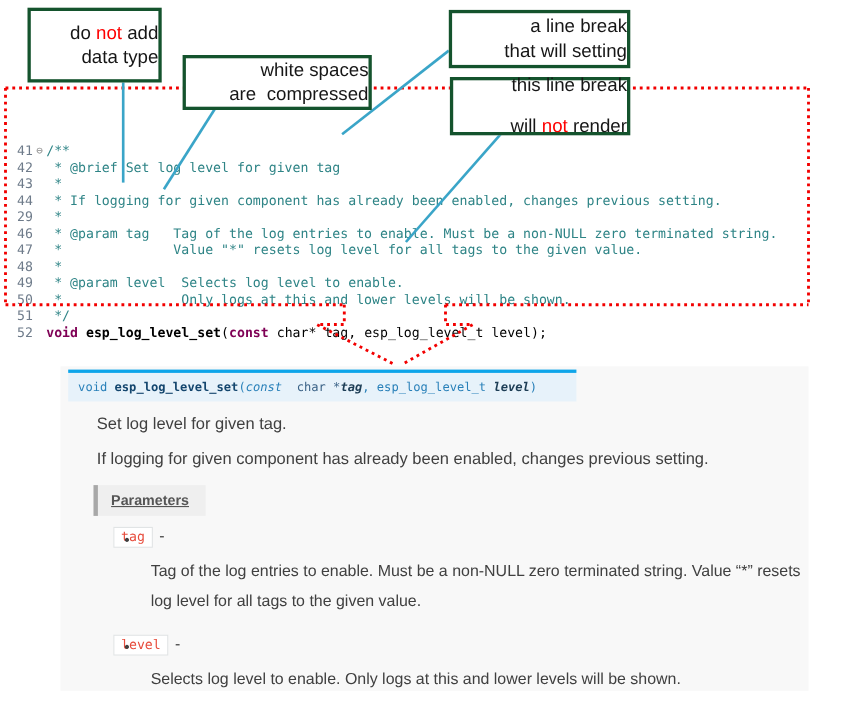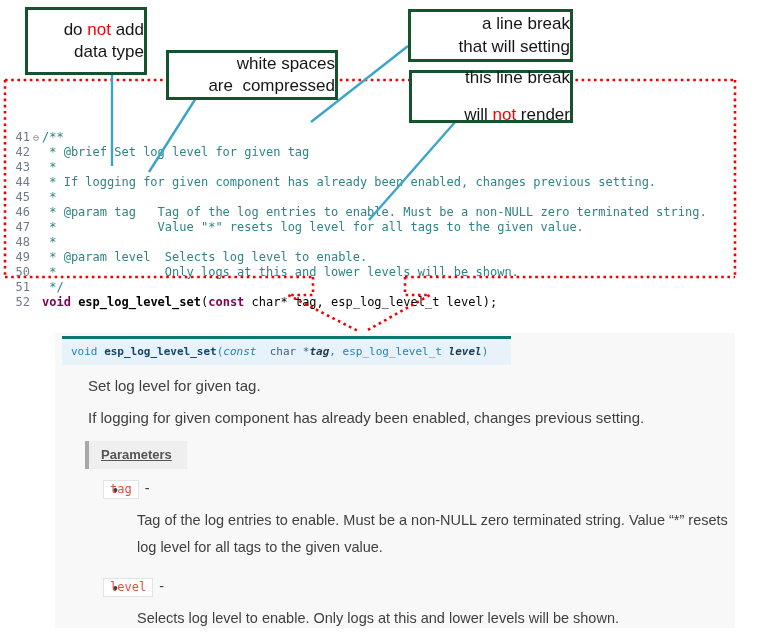--- a/index.html
+++ b/index.html
@@ -25,22 +25,22 @@
   .code-row{display:flex;height:15px;white-space:pre;}
   .lnum{width:22px;text-align:right;color:#6e7b8a;flex:0 0 22px;}
   .gutter{width:12px;flex:0 0 12px;text-align:center;color:#8a8a8a;font-size:10px;line-height:15px;}
   .codetext{color:#000;}
   .cmt{color:#2e8486;}
   .kw{color:#7f0055;font-weight:bold;}
   .fn{color:#000;font-weight:bold;}
 
   
   #docpanel{position:absolute;left:55px;top:333px;width:680px;height:295px;background:#f8f8f8;z-index:2;}
-  #sig{position:absolute;left:7px;top:3px;width:432px;background:#e7f2fa;border-top:3px solid #0f766e;
-       padding:6px 8px 7px 9px;font-family:"DejaVu Sans Mono",monospace;font-size:11px;white-space:pre;}
+  #sig{position:absolute;left:7px;top:3px;width:432px;background:#e7f2fa;border-top:3px solid #0ea5e9;
+       padding:6px 21px 7px 9px;font-family:"DejaVu Sans Mono",monospace;font-size:11px;white-space:pre;}
   .s-kw{color:#2980b9;}
   .s-name{color:#14466e;font-weight:bold;}
   .s-kwi{color:#2980b9;font-style:italic;}
   .s-type{color:#3b6286;}
   .s-param{color:#1d3d55;font-style:italic;font-weight:bold;}
   .docp{position:absolute;left:33px;color:#404040;font-size:15px;line-height:1.5;}
   #brief{top:42px;}
   #detail{top:74px;}
   #paramshead{position:absolute;left:30px;top:108px;background:#efefef;border-left:4px solid #a8a8a8;
       color:#555555;font-weight:bold;font-size:13px;padding:6px 15px 7px 12px;display:inline-block;text-decoration:underline;}
@@ -81,21 +81,21 @@
   <div id="co2" class="callout"><div><span>white spaces</span></div><div><span>are  compressed</span></div></div>
   <div id="co3" class="callout"><div><span>a line break</span></div><div><span>that will setting</span></div></div>
   <div id="co4" class="callout"><div><span>this line break</span></div><div><span>will </span><span class="red">not</span><span> render</span></div></div>
 
   <div id="editor">
     <div id="code-lines">
         <div class="code-row"><span class="lnum">41</span><span class="gutter">⊖</span><span class="codetext"><span class="cmt">/**</span></span></div>
         <div class="code-row"><span class="lnum">42</span><span class="gutter"></span><span class="codetext"><span class="cmt"> * @brief Set log level for given tag</span></span></div>
         <div class="code-row"><span class="lnum">43</span><span class="gutter"></span><span class="codetext"><span class="cmt"> *</span></span></div>
         <div class="code-row"><span class="lnum">44</span><span class="gutter"></span><span class="codetext"><span class="cmt"> * If logging for given component has already been enabled, changes previous setting.</span></span></div>
-        <div class="code-row"><span class="lnum">45</span><span class="gutter"></span><span class="codetext"><span class="cmt"> *</span></span></div>
+        <div class="code-row"><span class="lnum">29</span><span class="gutter"></span><span class="codetext"><span class="cmt"> *</span></span></div>
         <div class="code-row"><span class="lnum">46</span><span class="gutter"></span><span class="codetext"><span class="cmt"> * @param tag   Tag of the log entries to enable. Must be a non-NULL zero terminated string.</span></span></div>
         <div class="code-row"><span class="lnum">47</span><span class="gutter"></span><span class="codetext"><span class="cmt"> *              Value "*" resets log level for all tags to the given value.</span></span></div>
         <div class="code-row"><span class="lnum">48</span><span class="gutter"></span><span class="codetext"><span class="cmt"> *</span></span></div>
         <div class="code-row"><span class="lnum">49</span><span class="gutter"></span><span class="codetext"><span class="cmt"> * @param level  Selects log level to enable.</span></span></div>
         <div class="code-row"><span class="lnum">50</span><span class="gutter"></span><span class="codetext"><span class="cmt"> *               Only logs at this and lower levels will be shown.</span></span></div>
         <div class="code-row"><span class="lnum">51</span><span class="gutter"></span><span class="codetext"><span class="cmt"> */</span></span></div>
         <div class="code-row"><span class="lnum">52</span><span class="gutter"></span><span class="codetext"><span class="kw">void</span><span> </span><span class="fn">esp_log_level_set</span><span>(</span><span class="kw">const</span><span> char* tag, esp_log_level_t level);</span></span></div>
       </div>
   </div>
 

